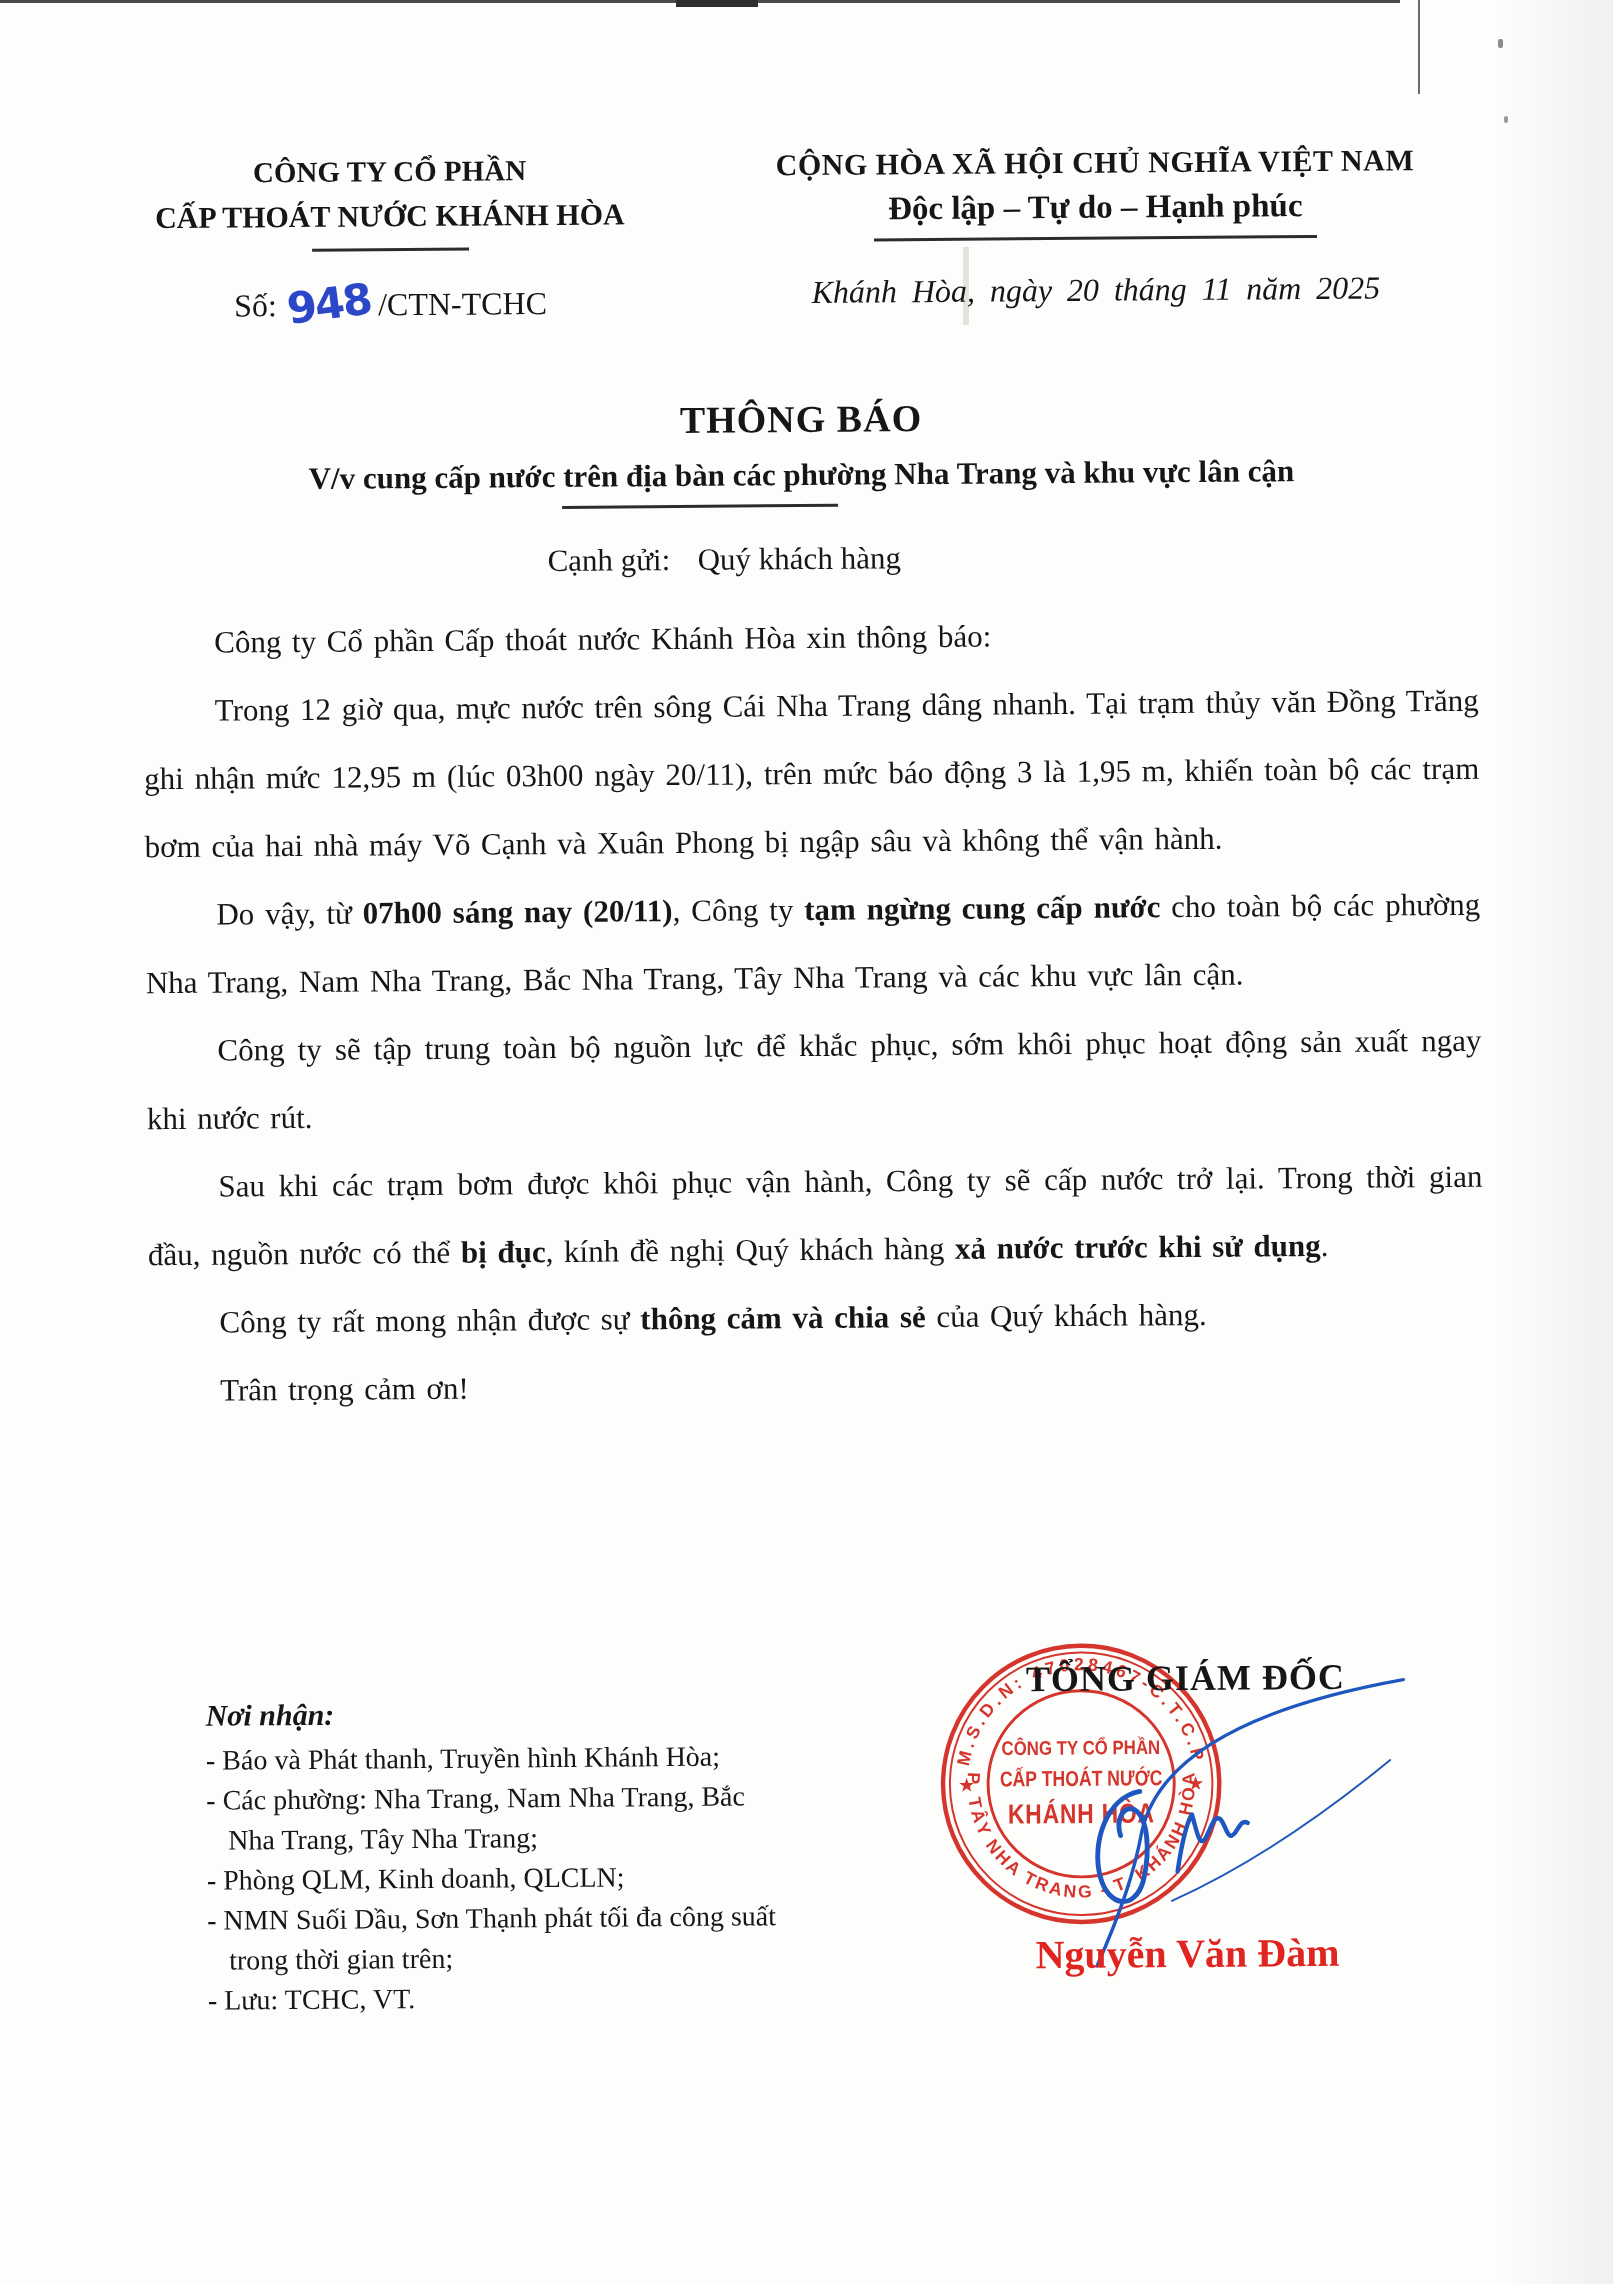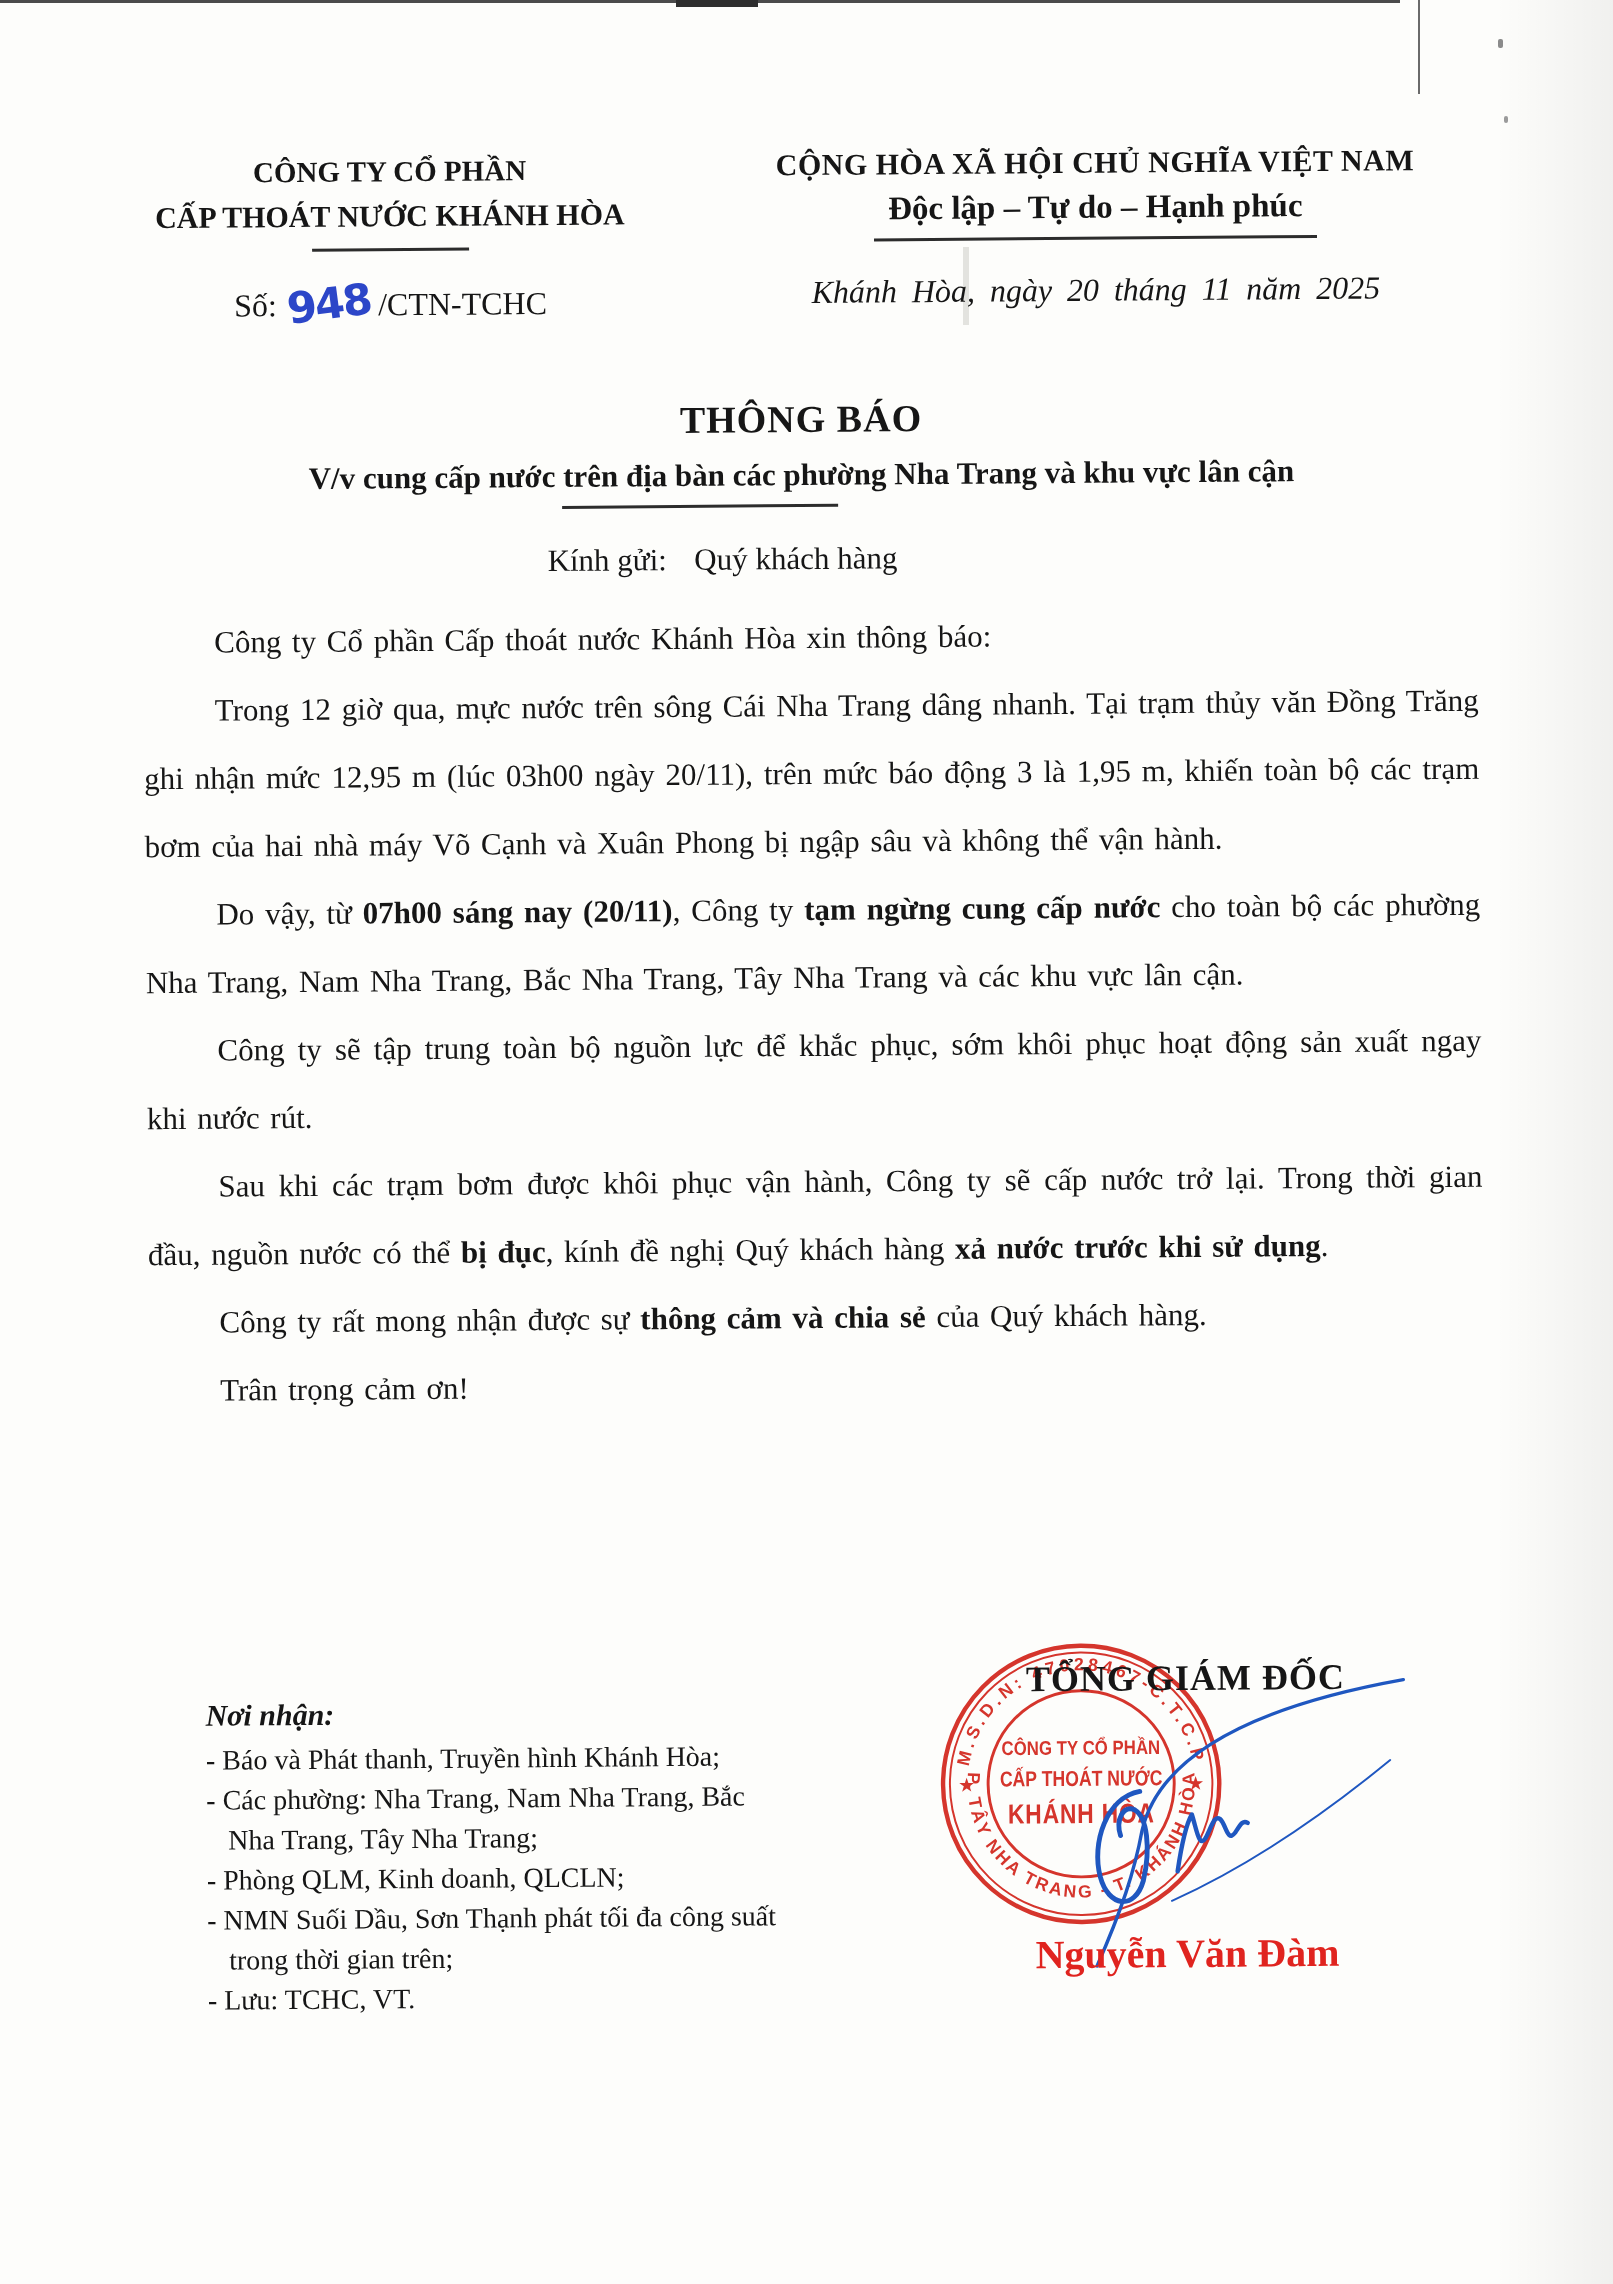--- a/index.html
+++ b/index.html
@@ -111,21 +111,21 @@
       <div class="l2">Độc lập – Tự do – Hạnh phúc</div>
       <div class="hdr-rule-right"></div>
     </div>
     <div class="dateline">Khánh Hòa, ngày 20 tháng 11 năm 2025</div>
 
     <div class="doc-title">THÔNG BÁO</div>
     <div class="doc-subject">V/v cung cấp nước trên địa bàn các phường Nha Trang và khu vực lân cận</div>
     <div class="subject-rule"></div>
 
     <div class="salutation">
-      <span>Kính gửi:</span><span class="val">Quý khách hàng</span>
+      <span>Cạnh gửi:</span><span class="val">Quý khách hàng</span>
     </div>
 
     <div class="body-text">
         <p><span>Công ty Cổ phần Cấp thoát nước Khánh Hòa xin thông báo:</span></p>
         <p><span>Trong 12 giờ qua, mực nước trên sông Cái Nha Trang dâng nhanh. Tại trạm thủy văn Đồng Trăng ghi nhận mức 12,95 m (lúc 03h00 ngày 20/11), trên mức báo động 3 là 1,95 m, khiến toàn bộ các trạm bơm của hai nhà máy Võ Cạnh và Xuân Phong bị ngập sâu và không thể vận hành.</span></p>
         <p><span>Do vậy, từ </span><span class="b">07h00 sáng nay (20/11)</span><span>, Công ty </span><span class="b">tạm ngừng cung cấp nước</span><span> cho toàn bộ các phường Nha Trang, Nam Nha Trang, Bắc Nha Trang, Tây Nha Trang và các khu vực lân cận.</span></p>
         <p><span>Công ty sẽ tập trung toàn bộ nguồn lực để khắc phục, sớm khôi phục hoạt động sản xuất ngay khi nước rút.</span></p>
         <p><span>Sau khi các trạm bơm được khôi phục vận hành, Công ty sẽ cấp nước trở lại. Trong thời gian đầu, nguồn nước có thể </span><span class="b">bị đục</span><span>, kính đề nghị Quý khách hàng </span><span class="b">xả nước trước khi sử dụng</span><span>.</span></p>
         <p><span>Công ty rất mong nhận được sự </span><span class="b">thông cảm và chia sẻ</span><span> của Quý khách hàng.</span></p>
         <p><span>Trân trọng cảm ơn!</span></p>

